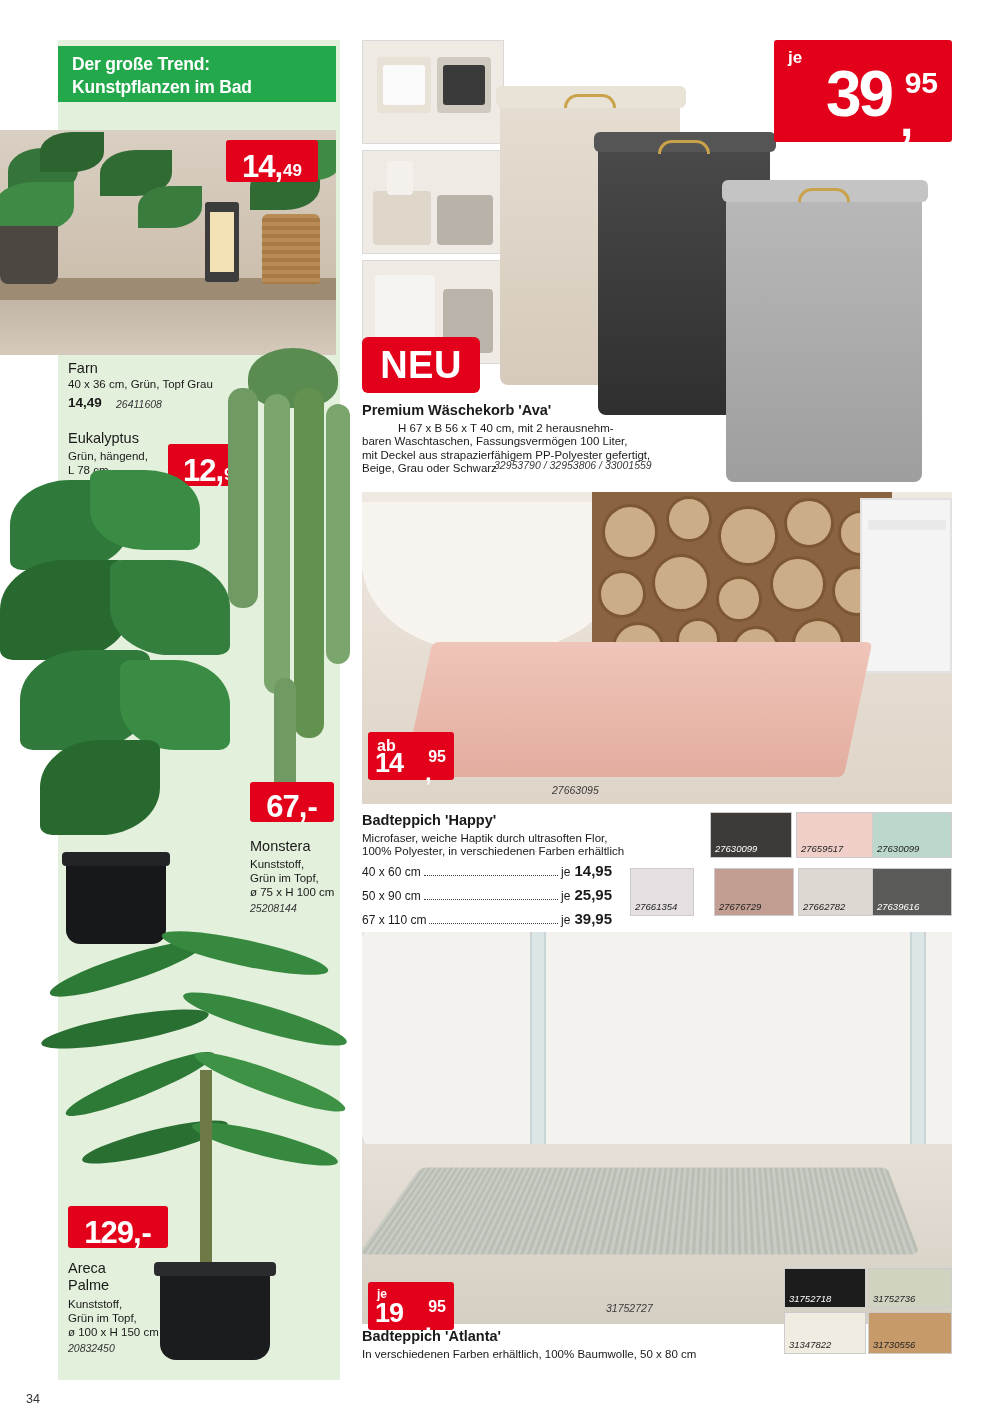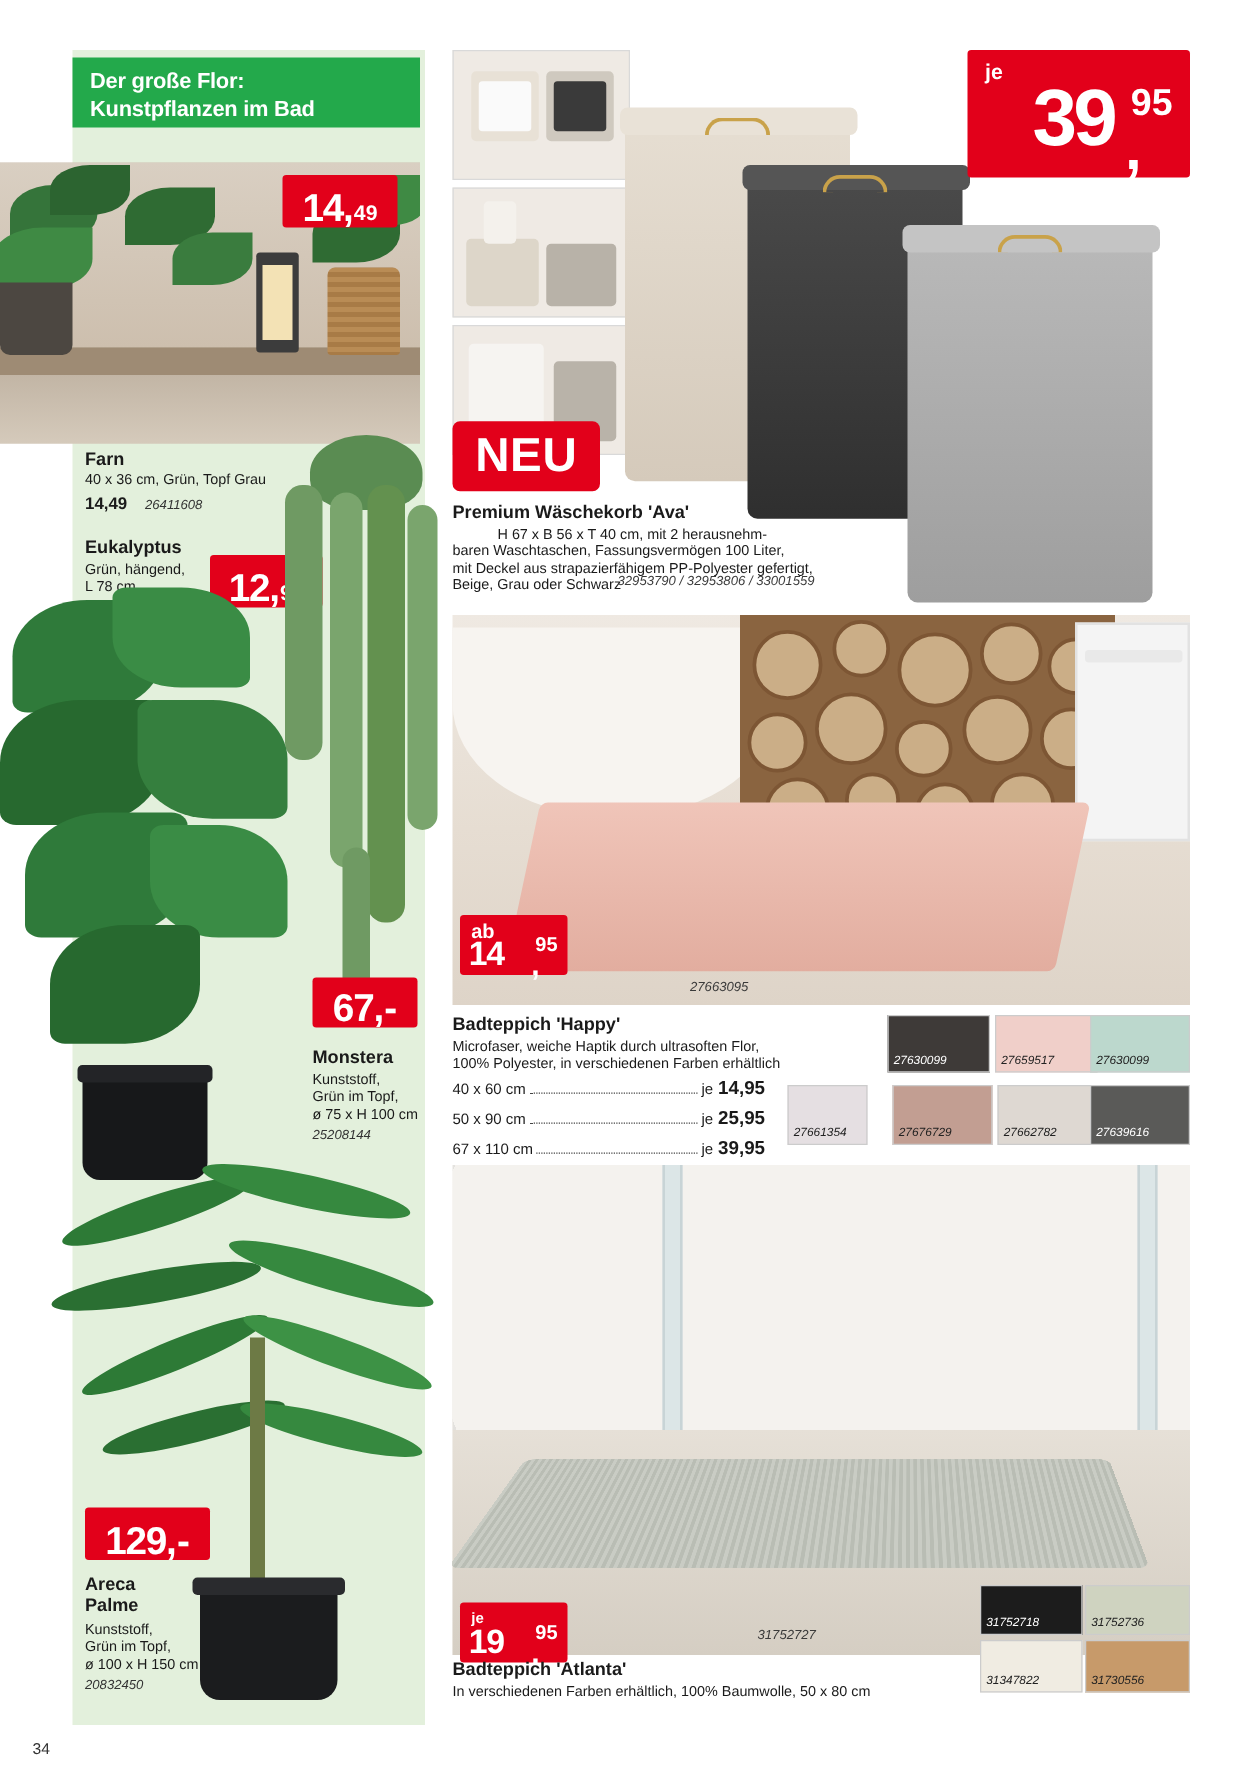--- a/index.html
+++ b/index.html
@@ -88,21 +88,21 @@
   .pr-main { font-size: 31px; line-height: 31px; letter-spacing: -1px; }
   .pr-sup  { font-size: 17px; line-height: 22px; }
   .pr-comma{ font-size: 31px; line-height: 31px; }
 
   #badge-farn { left: 226px; top: 140px; width: 92px; height: 42px; }
   #badge-euka { left: 168px; top: 444px; width: 90px; height: 42px; }
   #badge-monstera { left: 250px; top: 782px; width: 84px; height: 40px; }
   #badge-areca { left: 68px; top: 1206px; width: 100px; height: 42px; }
 
   .prod-txt { position: absolute; font-size: 11.5px; line-height: 13.5px; color: #1a1a1a; }
-  .prod-name { font-weight: bold; font-size: 14.5px; line-height: 17px; }
+  .prod-name { font-weight: normal; font-size: 14.5px; line-height: 17px; }
   .prod-price-inline { font-weight: bold; font-size: 13.5px; }
   .artno { font-style: italic; font-size: 10.5px; color: #333; }
 
   
   .plant-blob { position: absolute; border-radius: 50%; }
   .thumb {
     position: absolute;
     border: 1px solid #d9d9d9;
     background: #efeae4;
   }
@@ -239,21 +239,21 @@
   }
 </style>
 </head>
 <body>
 
 <div class="page">
 
   <div class="green-col"></div>
 
   <div class="green-header">
-    <div>Der große Flor:</div>
+    <div>Der große Trend:</div>
     <div>Kunstpflanzen im Bad</div>
   </div>
 
   <div class="fern-photo">
     <div class="fern-wall"></div>
     <div class="fern-shelf"></div>
     <div class="leafy" style="left:8px;top:18px;width:70px;height:46px;background:#35743a;"></div>
     <div class="leafy" style="left:40px;top:2px;width:64px;height:40px;background:#2c6430;"></div>
     <div class="leafy" style="left:-6px;top:52px;width:80px;height:50px;background:#3f8a44;"></div>
     <div class="leafy" style="left:100px;top:20px;width:72px;height:46px;background:#2f6b33;"></div>

